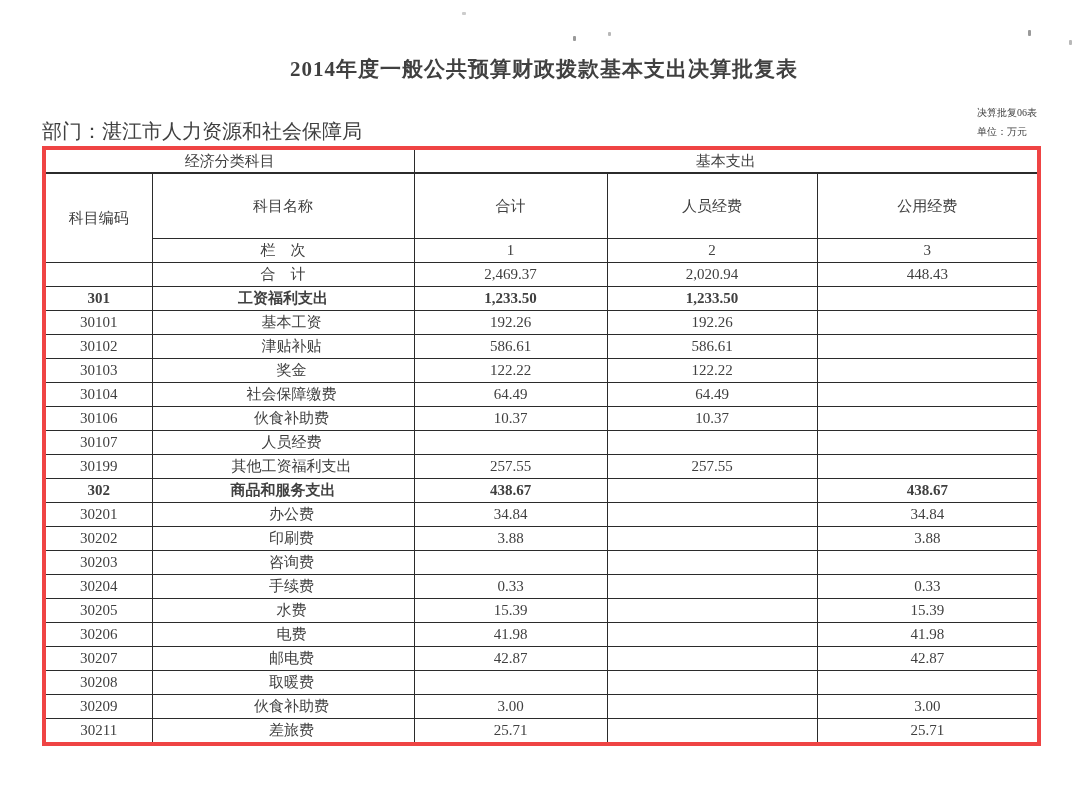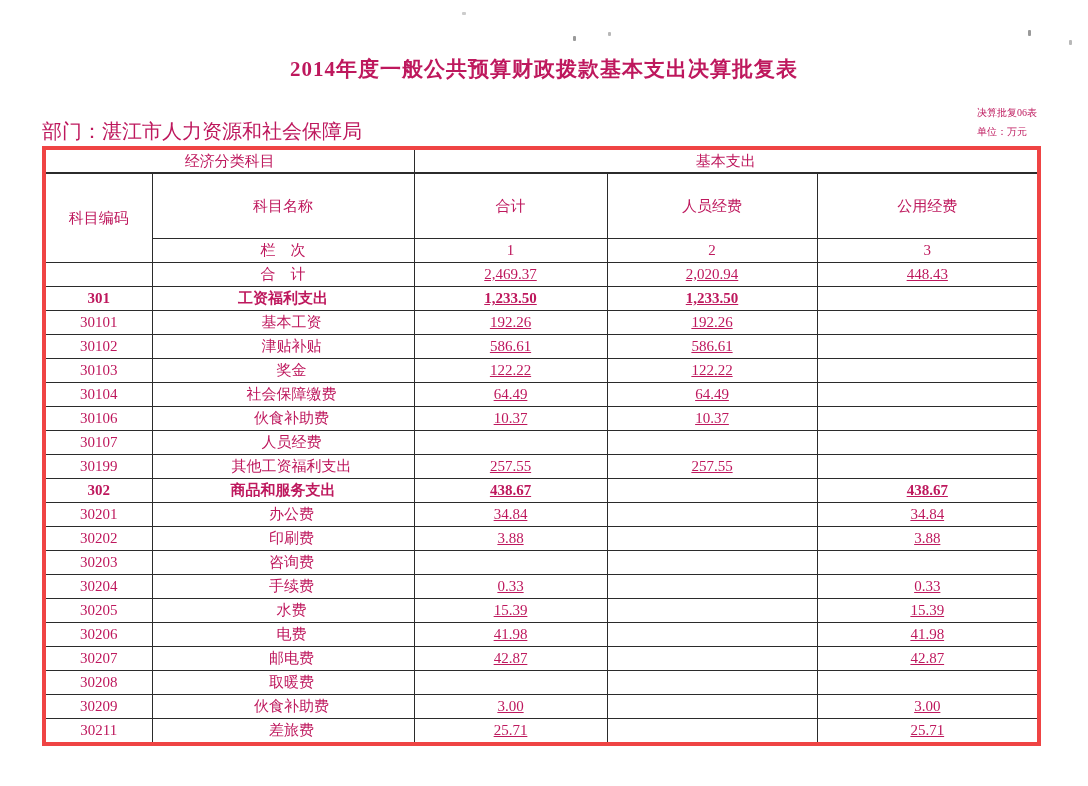--- a/index.html
+++ b/index.html
@@ -1,21 +1,21 @@
 <!DOCTYPE html>
 <html><head>
 <meta charset="utf-8">
 <style>
   html,body{margin:0;padding:0;background:#e8e8e8;}
   .page{
     position:relative;
     width:1088px;height:786px;
     background:#ffffff;
     font-family:"Liberation Serif","DejaVu Serif",serif;
-    color:#be185d;
+    color:#404040;
     overflow:hidden;
   }
   .title{
     padding-top:56px;
     text-align:center;
     font-size:21px;
     font-weight:bold;
     letter-spacing:1px;
     line-height:26px;
   }
@@ -43,21 +43,21 @@
     white-space:nowrap;
     text-align:center;
     vertical-align:middle;
   }
   tr.h1 th{height:22px;border-bottom-width:2px;}
   tr.h2 th{height:64px;}
   tr.h3 th{height:23px;}
   tbody td{height:23px;}
   td.c-code{text-align:left;padding-left:3px;font-size:14.5px;}
   td.c-name{text-align:left;padding-left:3px;}
-  td.c-total,td.c-personnel,td.c-public{text-align:right;padding-right:6px;text-decoration:underline;}
+  td.c-total,td.c-personnel,td.c-public{text-align:right;padding-right:6px;}
   tr.row-item td.c-name{padding-left:17px;}
   tr.row-category td{font-weight:bold;}
   tr.row-total td.c-name{text-align:center;padding-left:0;}
   .footer{
     margin-left:42px;
     width:995px;
     text-align:center;
     margin-top:9px;
     font-size:14px;
     letter-spacing:1px;

